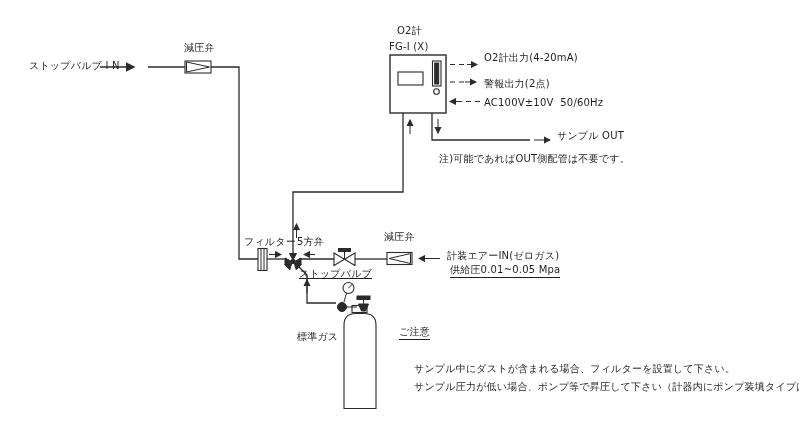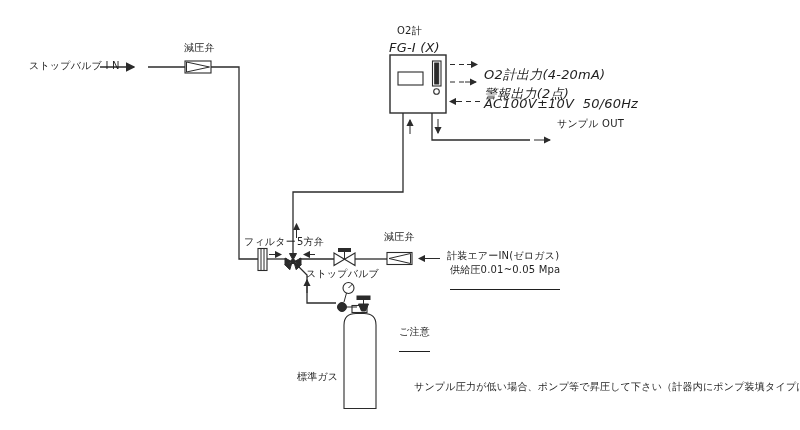--- a/index.html
+++ b/index.html
@@ -4,22 +4,22 @@
 <style>
   html,body{margin:0;padding:0;background:#ffffff;}
   .canvas{
     position:relative;width:800px;height:430px;background:#ffffff;overflow:hidden;
     font-family:"DejaVu Sans",sans-serif;color:#1f1f1f;
   }
   .lbl{
     position:absolute;font-size:10px;line-height:1.15;color:#1f1f1f;
     white-space:pre;letter-spacing:0.2px;
   }
-  .sm{font-size:13px;font-style:italic;}
-  .uline{border-bottom:1px solid #1f1f1f;padding-bottom:13px;}
+  .sm{font-size:10px;}
+  .uline{border-bottom:1px solid #1f1f1f;padding-bottom:1px;}
   svg{position:absolute;left:0;top:0;}
   .pipe{stroke:#2b2b2b;stroke-width:1.3;fill:none;}
   .sym{stroke:#2b2b2b;stroke-width:1.1;fill:#ffffff;}
   .symf{stroke:#2b2b2b;stroke-width:1;fill:#2b2b2b;}
   .dash{stroke:#2b2b2b;stroke-width:1.1;fill:none;stroke-dasharray:5 4;}
   .thin{stroke:#2b2b2b;stroke-width:1;fill:none;}
 </style>
 </head>
 <body>
 
@@ -127,31 +127,33 @@
       <polygon class="symf" points="358.5,304 368.5,304 365.5,311 361.5,311"></polygon>
     </g>
   </svg>
 
   <div class="lbl" style="left:29px;top:60px;">ストップバルブ I N</div>
   <div class="lbl" style="left:184px;top:42px;">減圧弁</div>
 
   <div class="lbl" style="left:397px;top:25px;">O2計</div>
   <div class="lbl sm" style="left:389px;top:41px;">FG-I (X)</div>
 
-  <div class="lbl sm" style="left:484px;top:68px;">O2計出力(4-20mA)</div>
-  <div class="lbl sm" style="left:484px;top:77.5px;margin-top:9px;">警報出力(2点)</div>
+  <div class="lbl sm" style="left:484px;top:52px;">O2計出力(4-20mA)</div>
+  <div class="lbl sm" style="left:484px;top:77.5px;">警報出力(2点)</div>
   <div class="lbl sm" style="left:484px;top:97px;">AC100V±10V  50/60Hz</div>
 
-  <div class="lbl" style="left:557px;top:118px;">サンプル OUT</div>
+  <div class="lbl" style="left:557px;top:130px;">サンプル OUT</div>
+  <div class="lbl" style="left:439px;top:153px;">注)可能であればOUT側配管は不要です。</div>
 
   <div class="lbl" style="left:244px;top:236px;text-align:right;">フィルター</div>
   <div class="lbl" style="left:297px;top:236px;">5方弁</div>
-  <div class="lbl" style="left:306px;top:268px;">ストップバルブ</div>
+  <div class="lbl" style="left:299px;top:268px;text-decoration:underline;">ストップバルブ</div>
   <div class="lbl" style="left:384px;top:231px;">減圧弁</div>
   <div class="lbl" style="left:447px;top:250px;">計装エアーIN(ゼロガス)</div>
   <div class="lbl uline" style="left:450px;top:264px;">供給圧0.01~0.05 Mpa</div>
 
-  <div class="lbl" style="left:297px;top:331px;margin-top:40px;">標準ガス</div>
+  <div class="lbl" style="left:297px;top:331px;">標準ガス</div>
 
   <div class="lbl uline" style="left:399px;top:326px;">ご注意</div>
+  <div class="lbl" style="left:414px;top:362.5px;">サンプル中にダストが含まれる場合、フィルターを設置して下さい。</div>
   <div class="lbl" style="left:414px;top:380.5px;">サンプル圧力が低い場合、ポンプ等で昇圧して下さい（計器内にポンプ装填タイプは除く）。</div>
 
 </div>
 
 </body></html>

